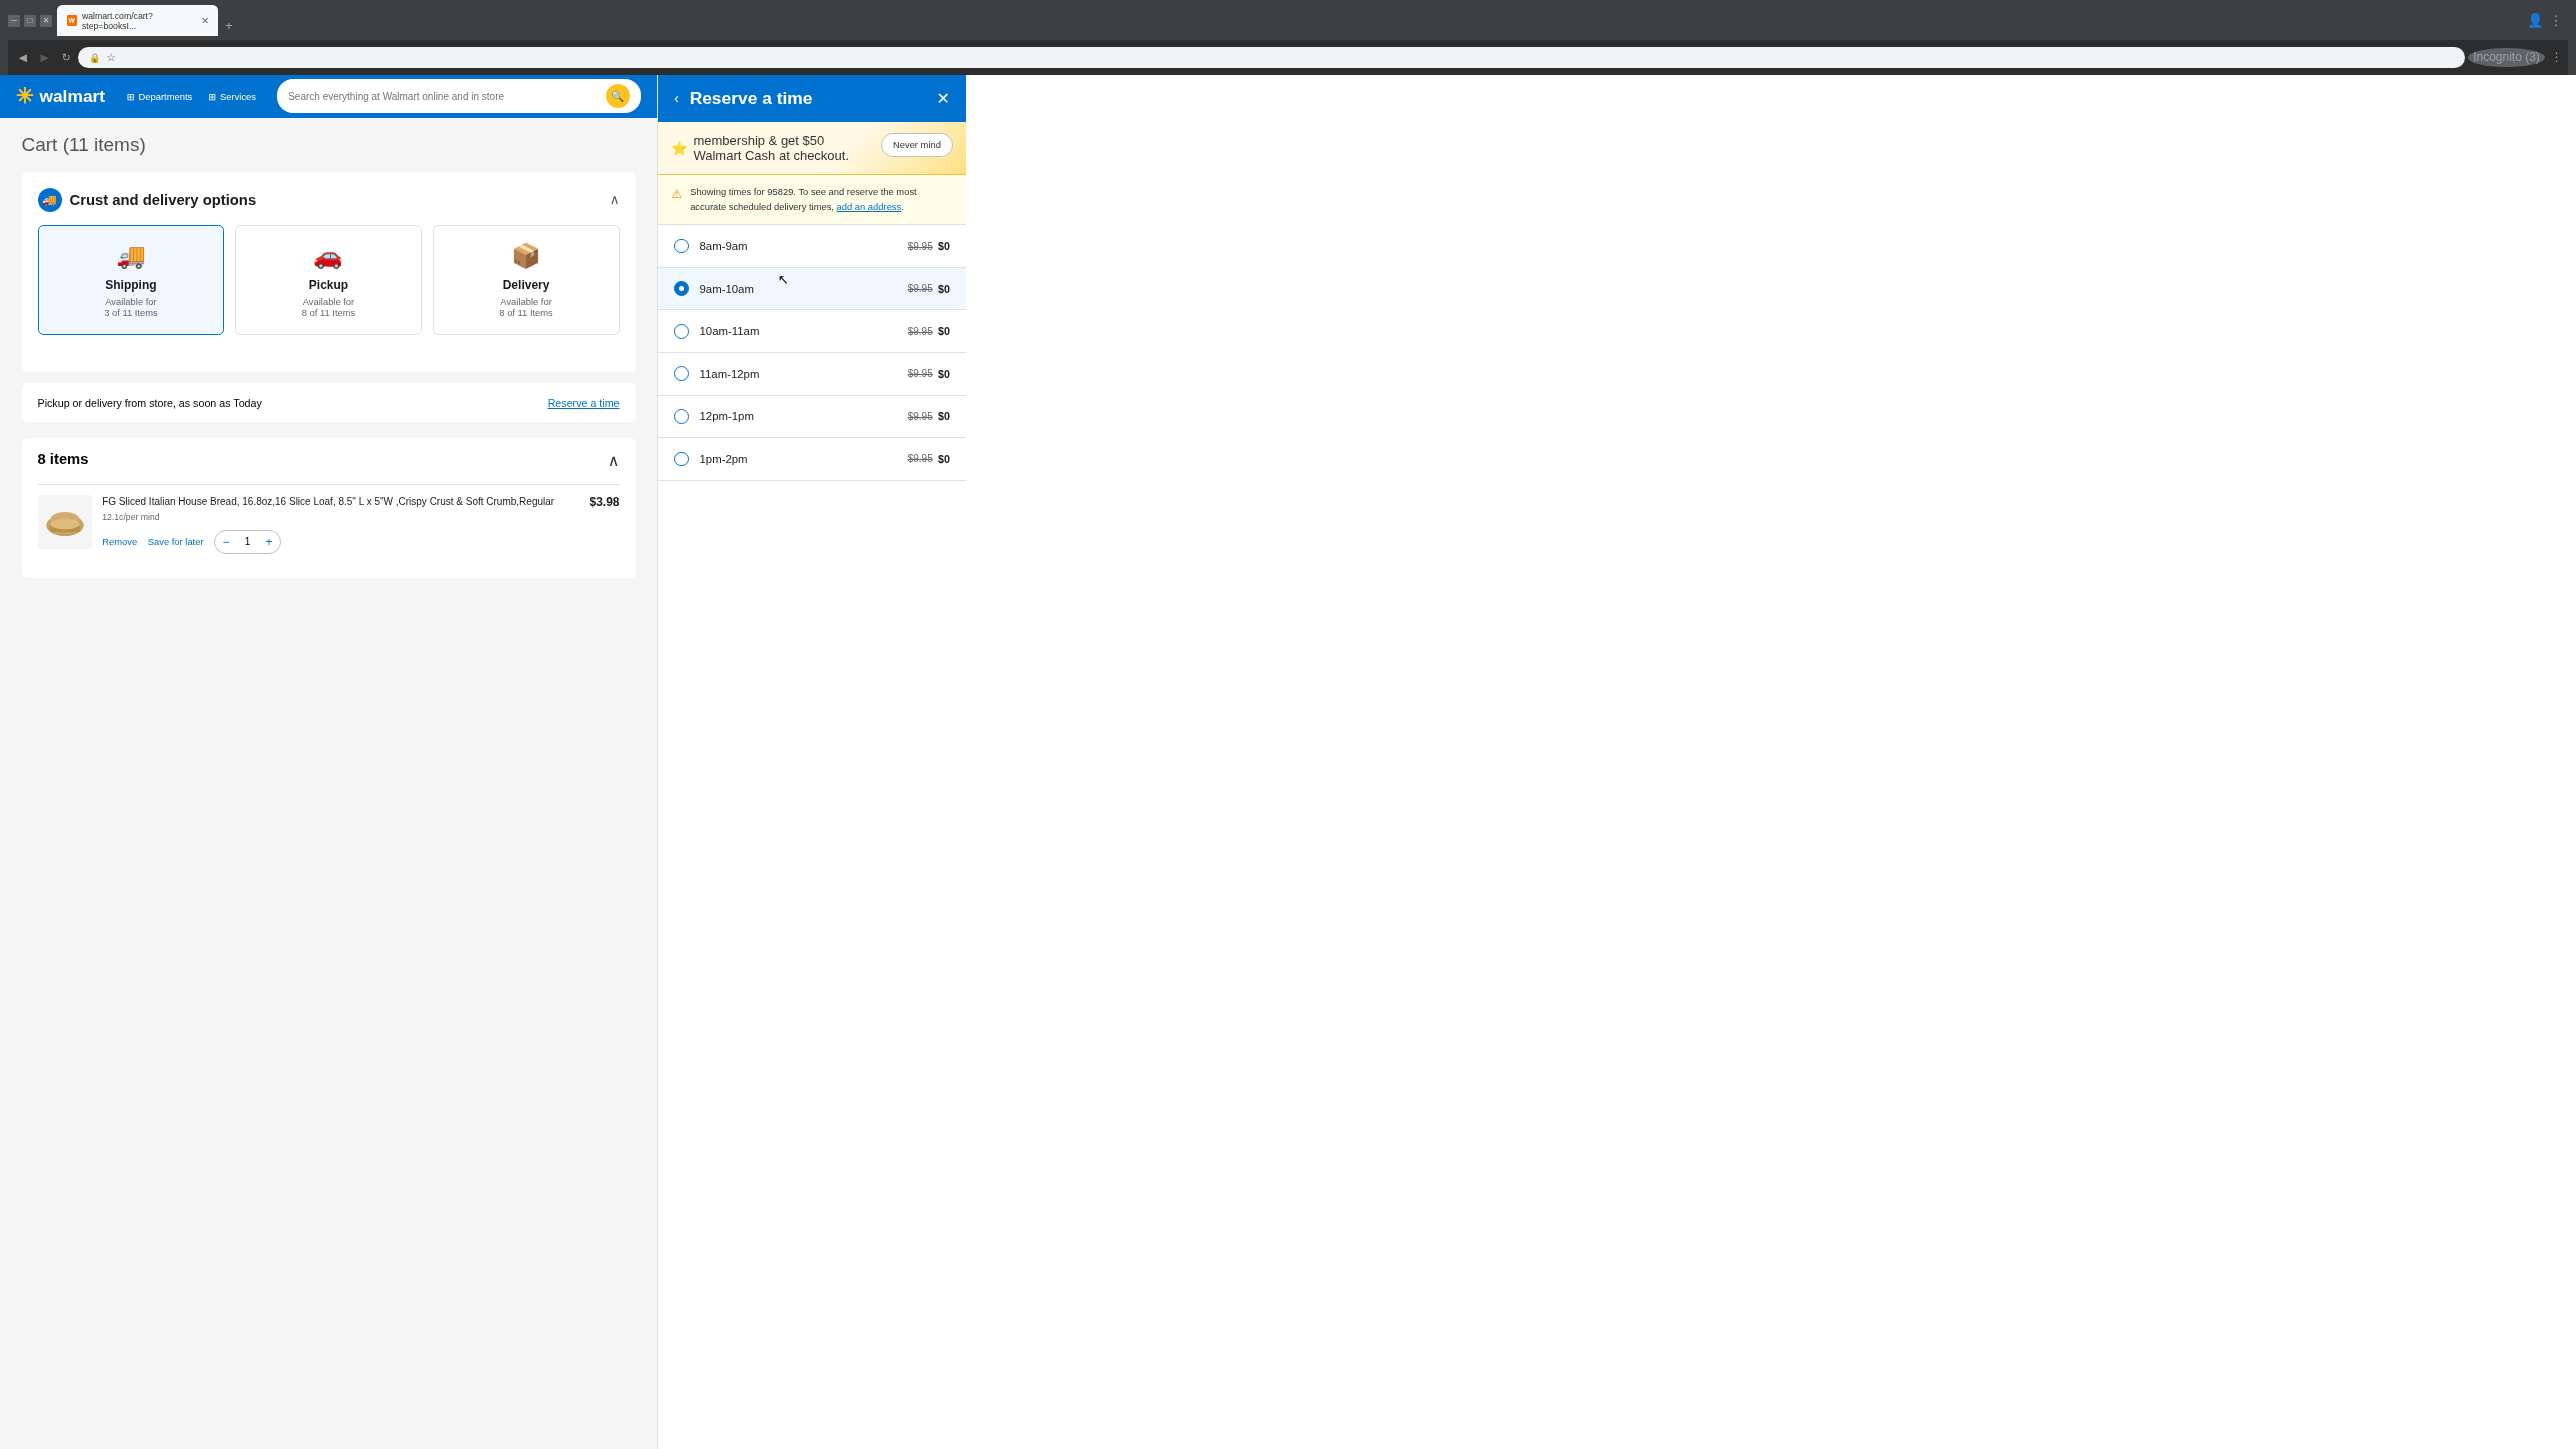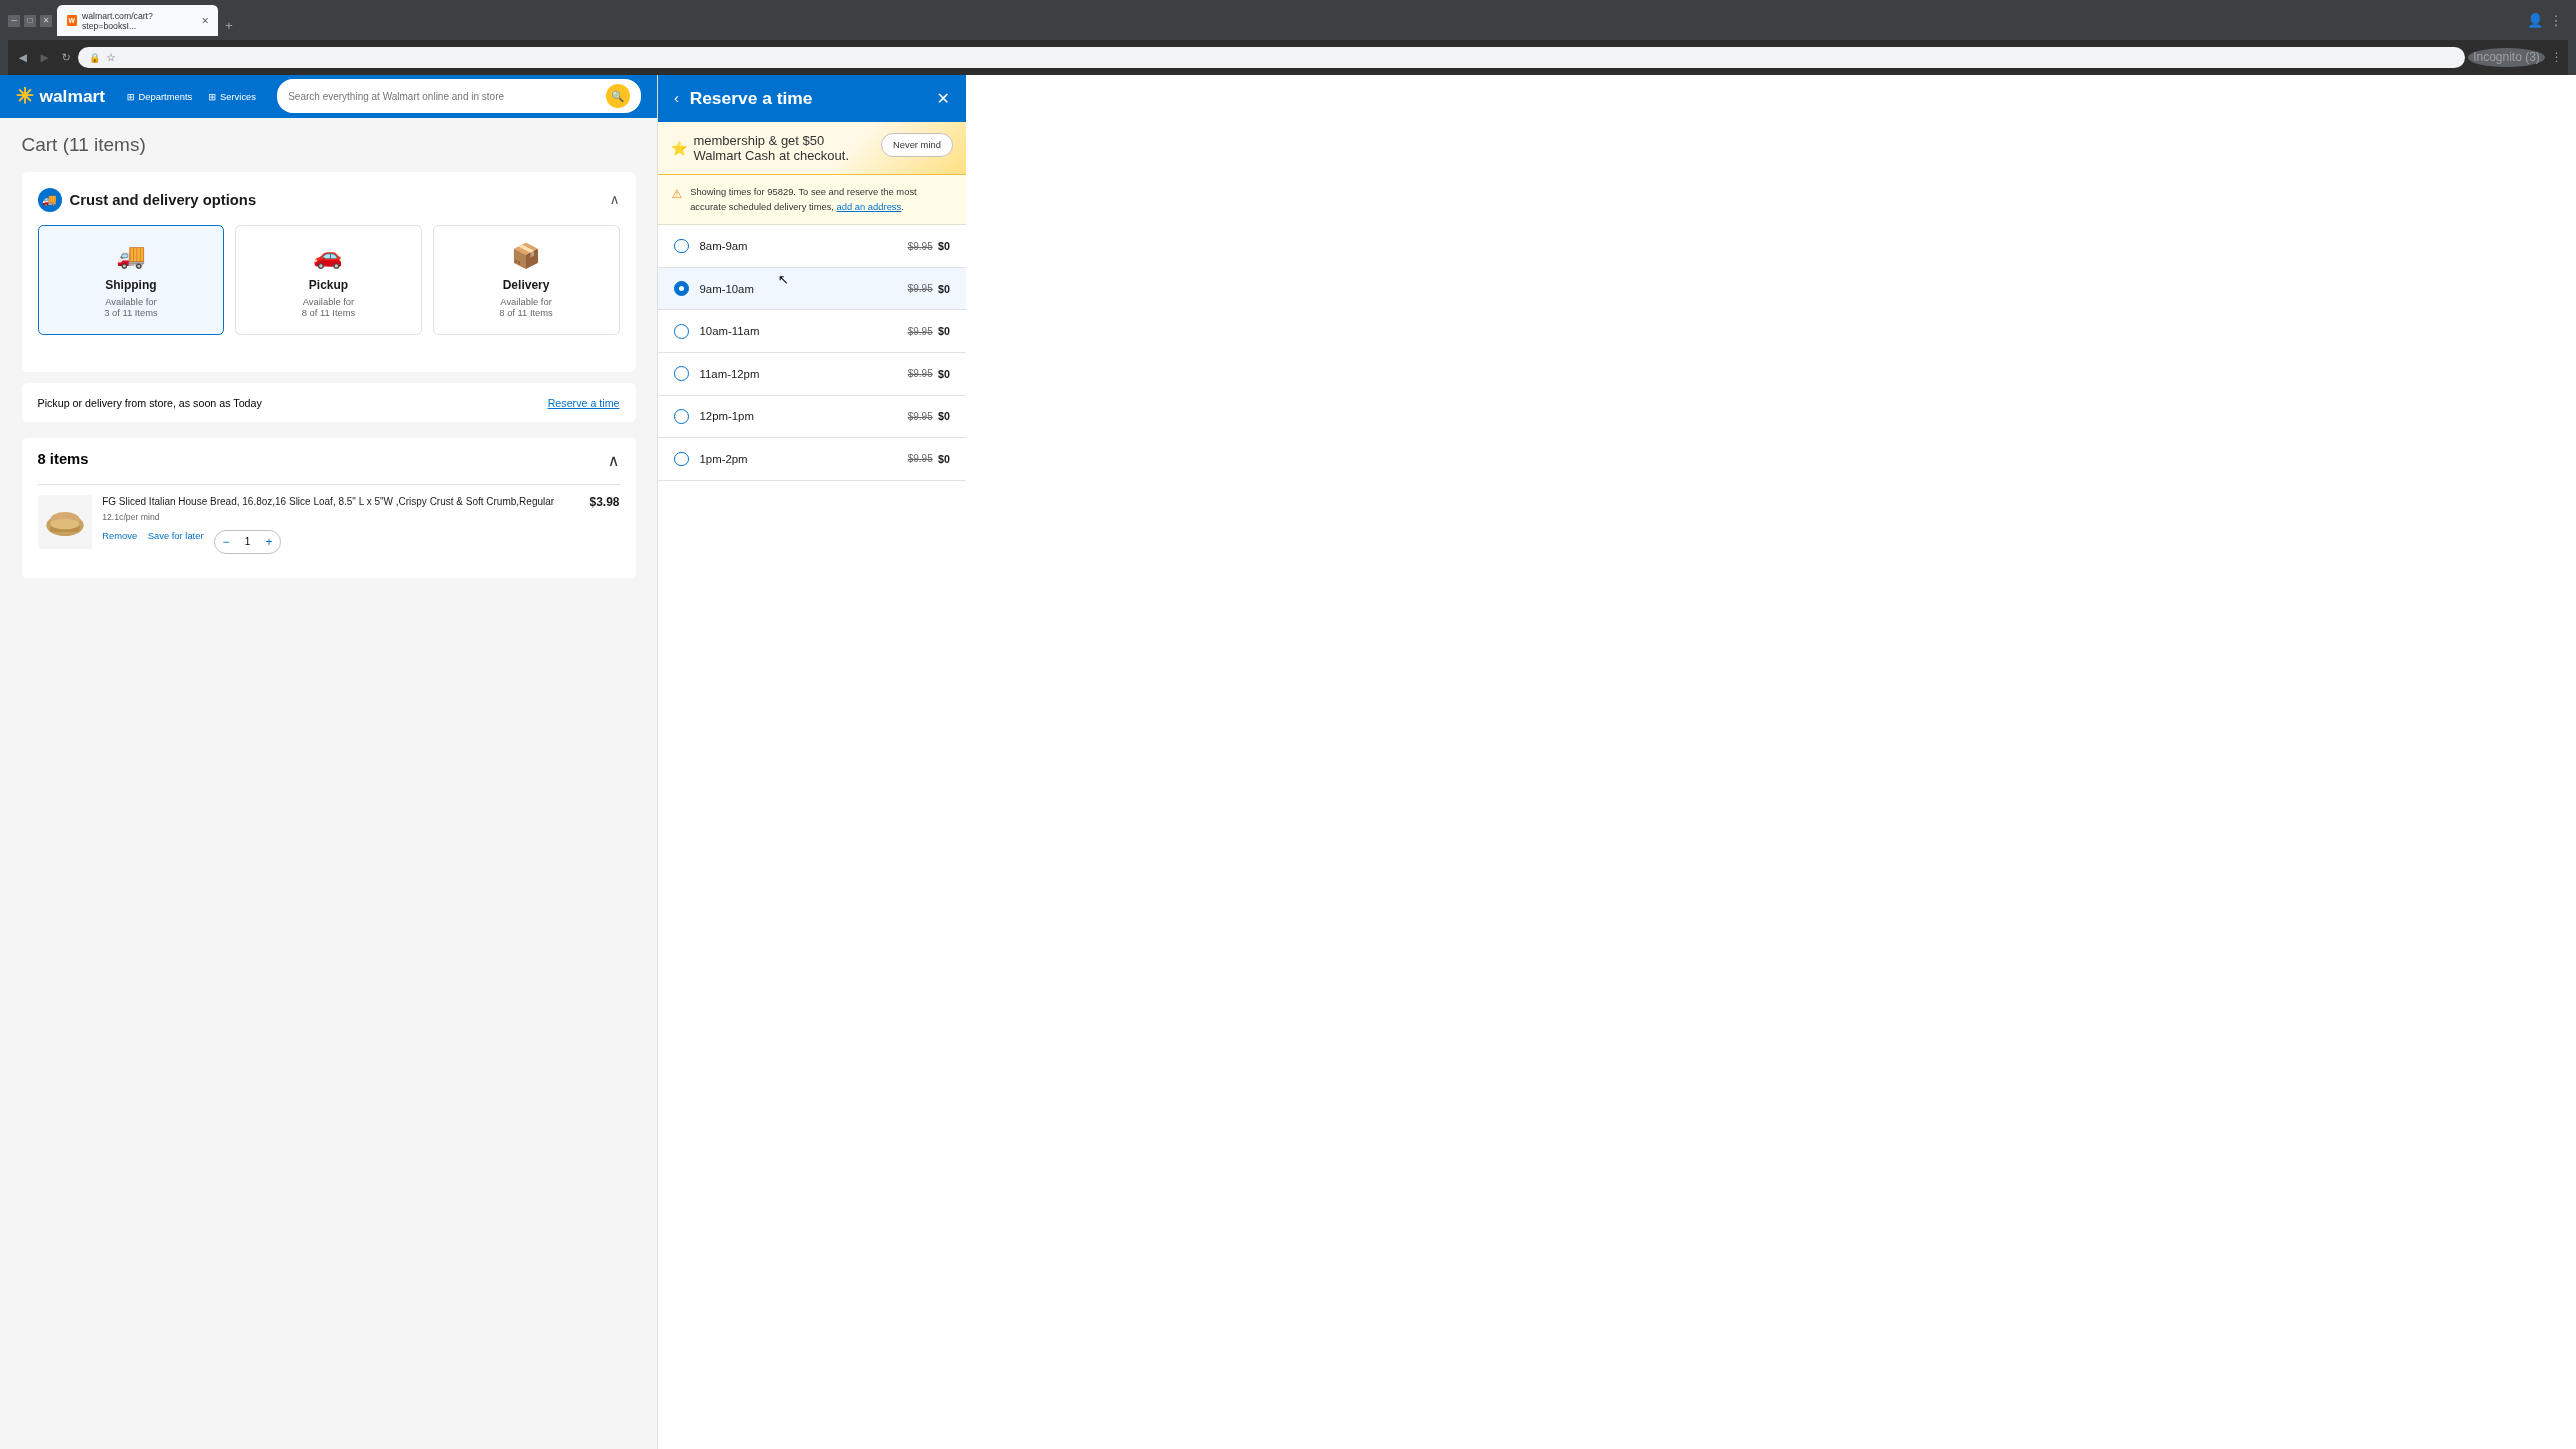--- a/index.html
+++ b/index.html
@@ -332,21 +332,21 @@
       margin-bottom: 2.7px;
       line-height: 1.4;
     }
     .product-unit {
       font-size: 8.7px;
       color: #666;
       margin-bottom: 8px;
     }
     .product-actions {
       display: flex;
-      align-items: flex-start;
+      align-items: center;
       gap: 10.7px;
     }
     .action-link {
       color: #0071ce;
       font-size: 9.4px;
       cursor: pointer;
       text-decoration: none;
       border: none;
       background: none;
     }

